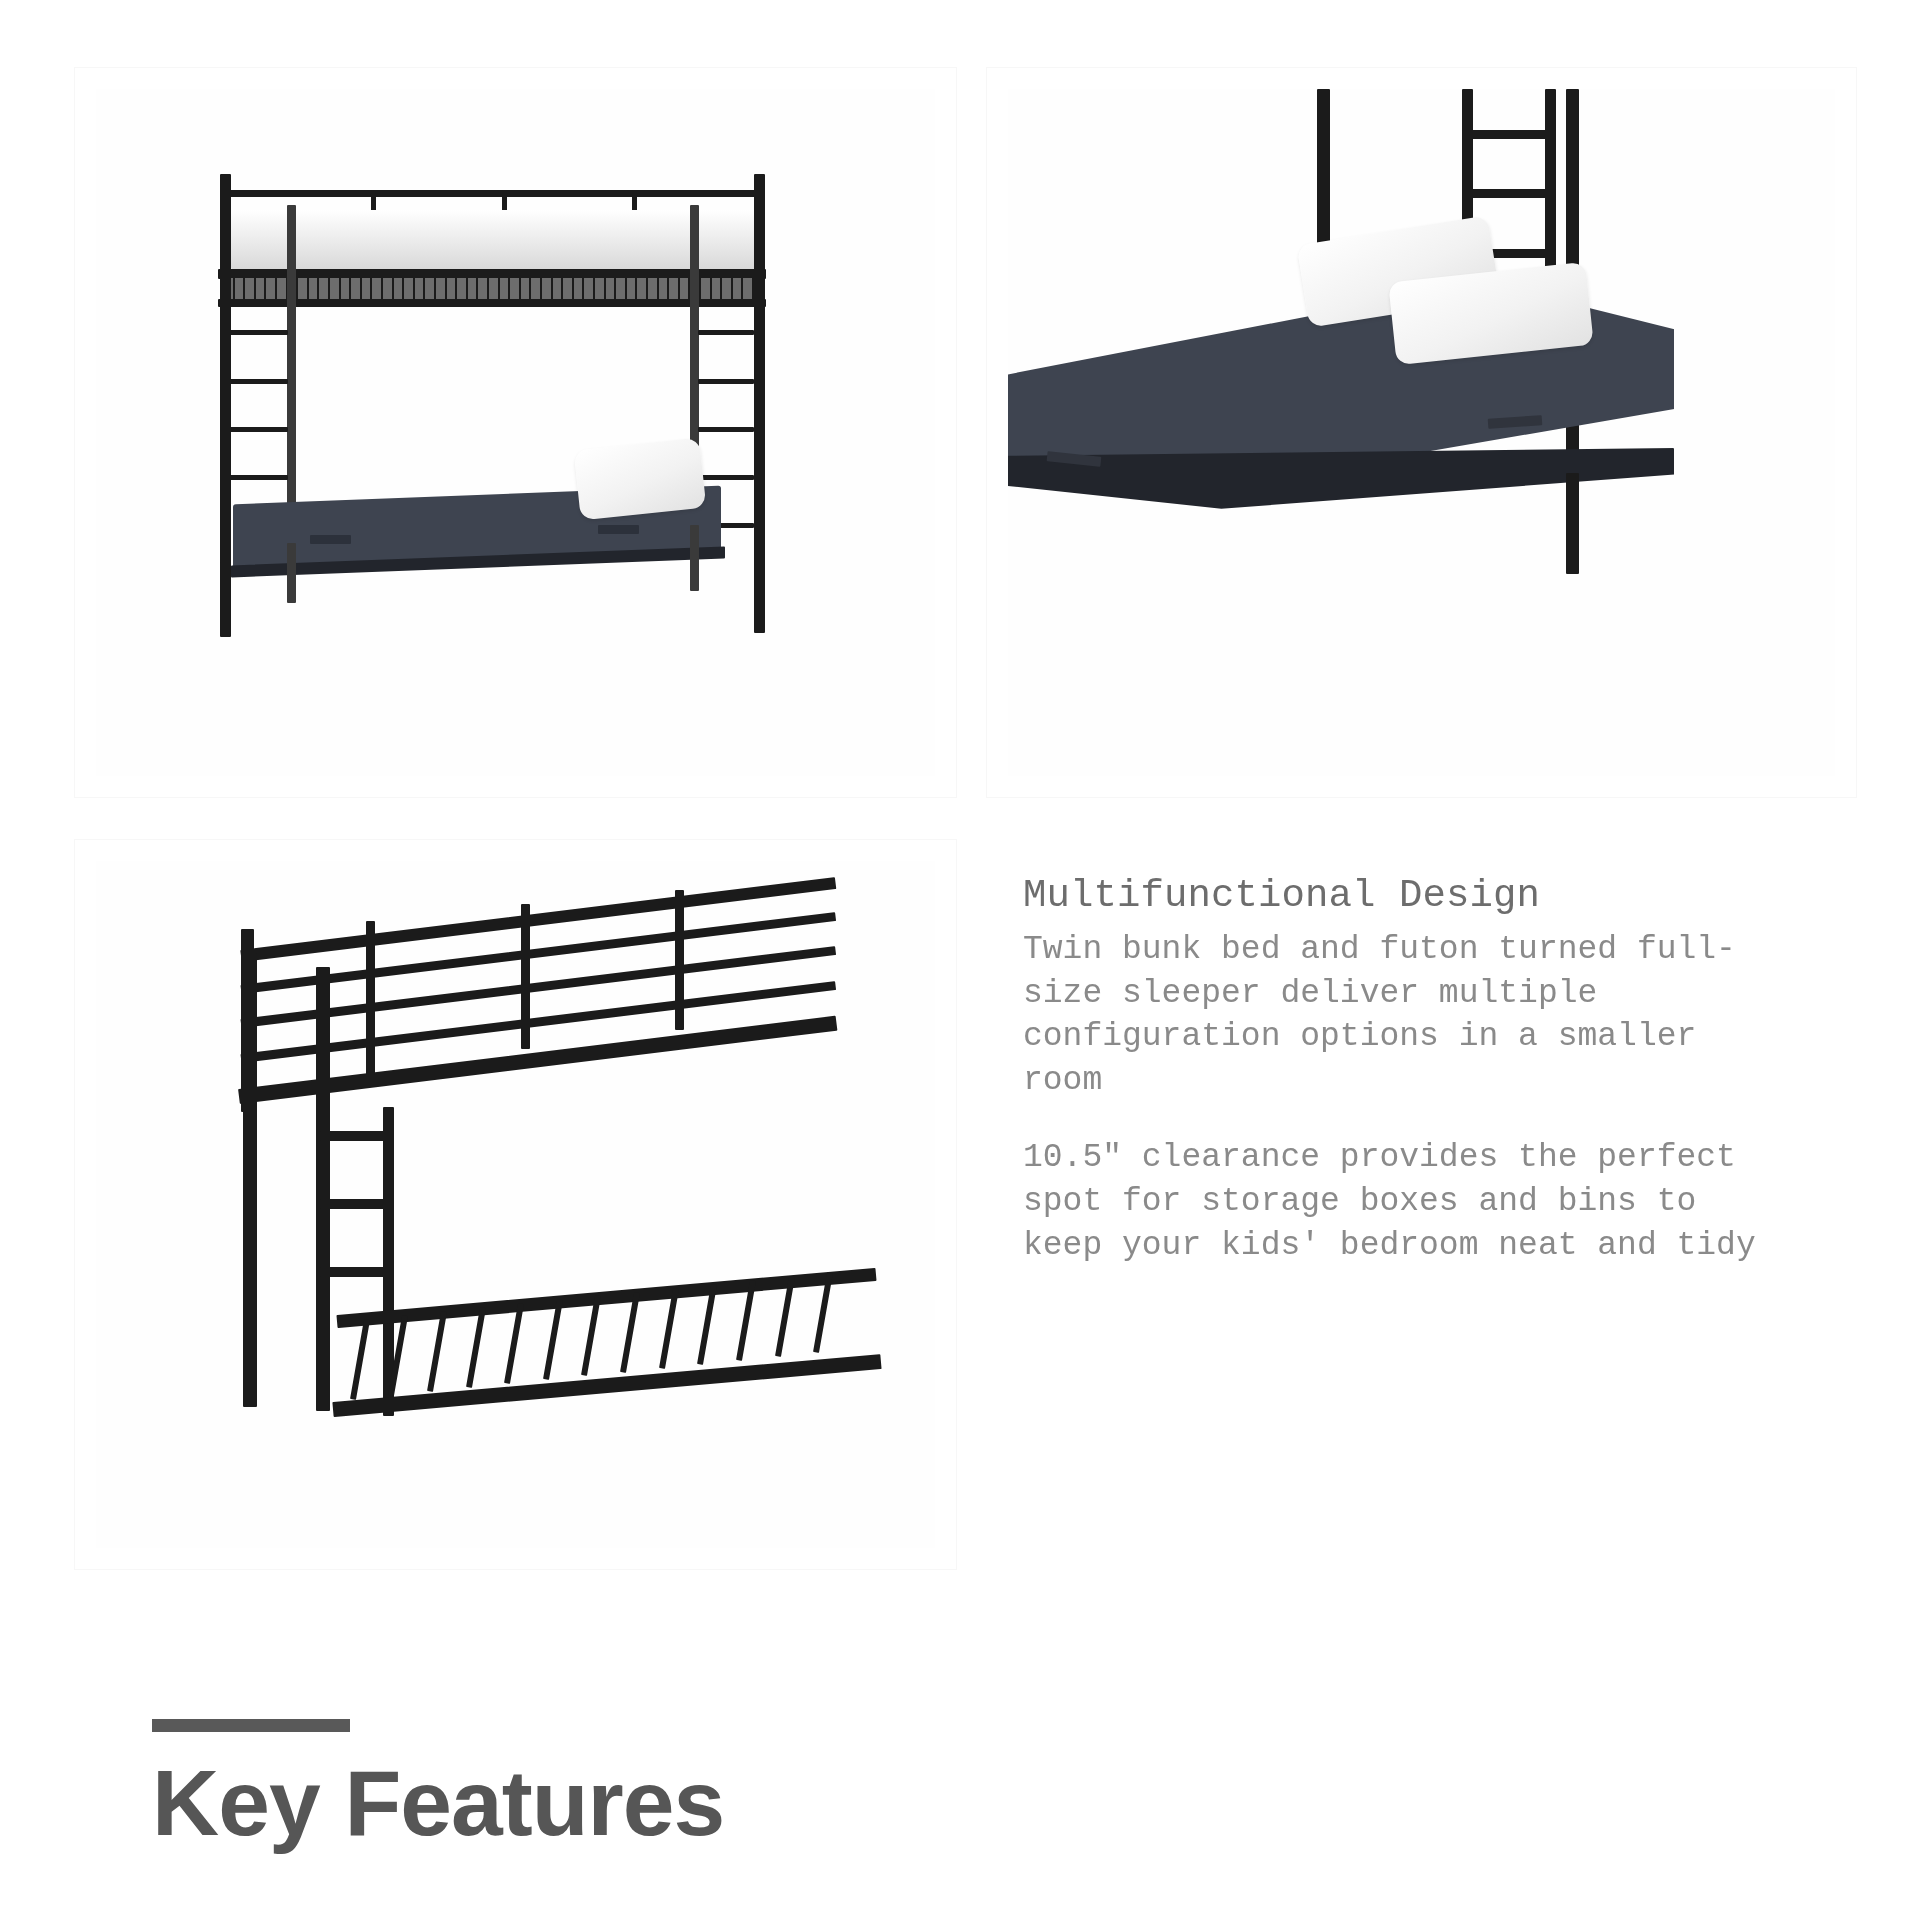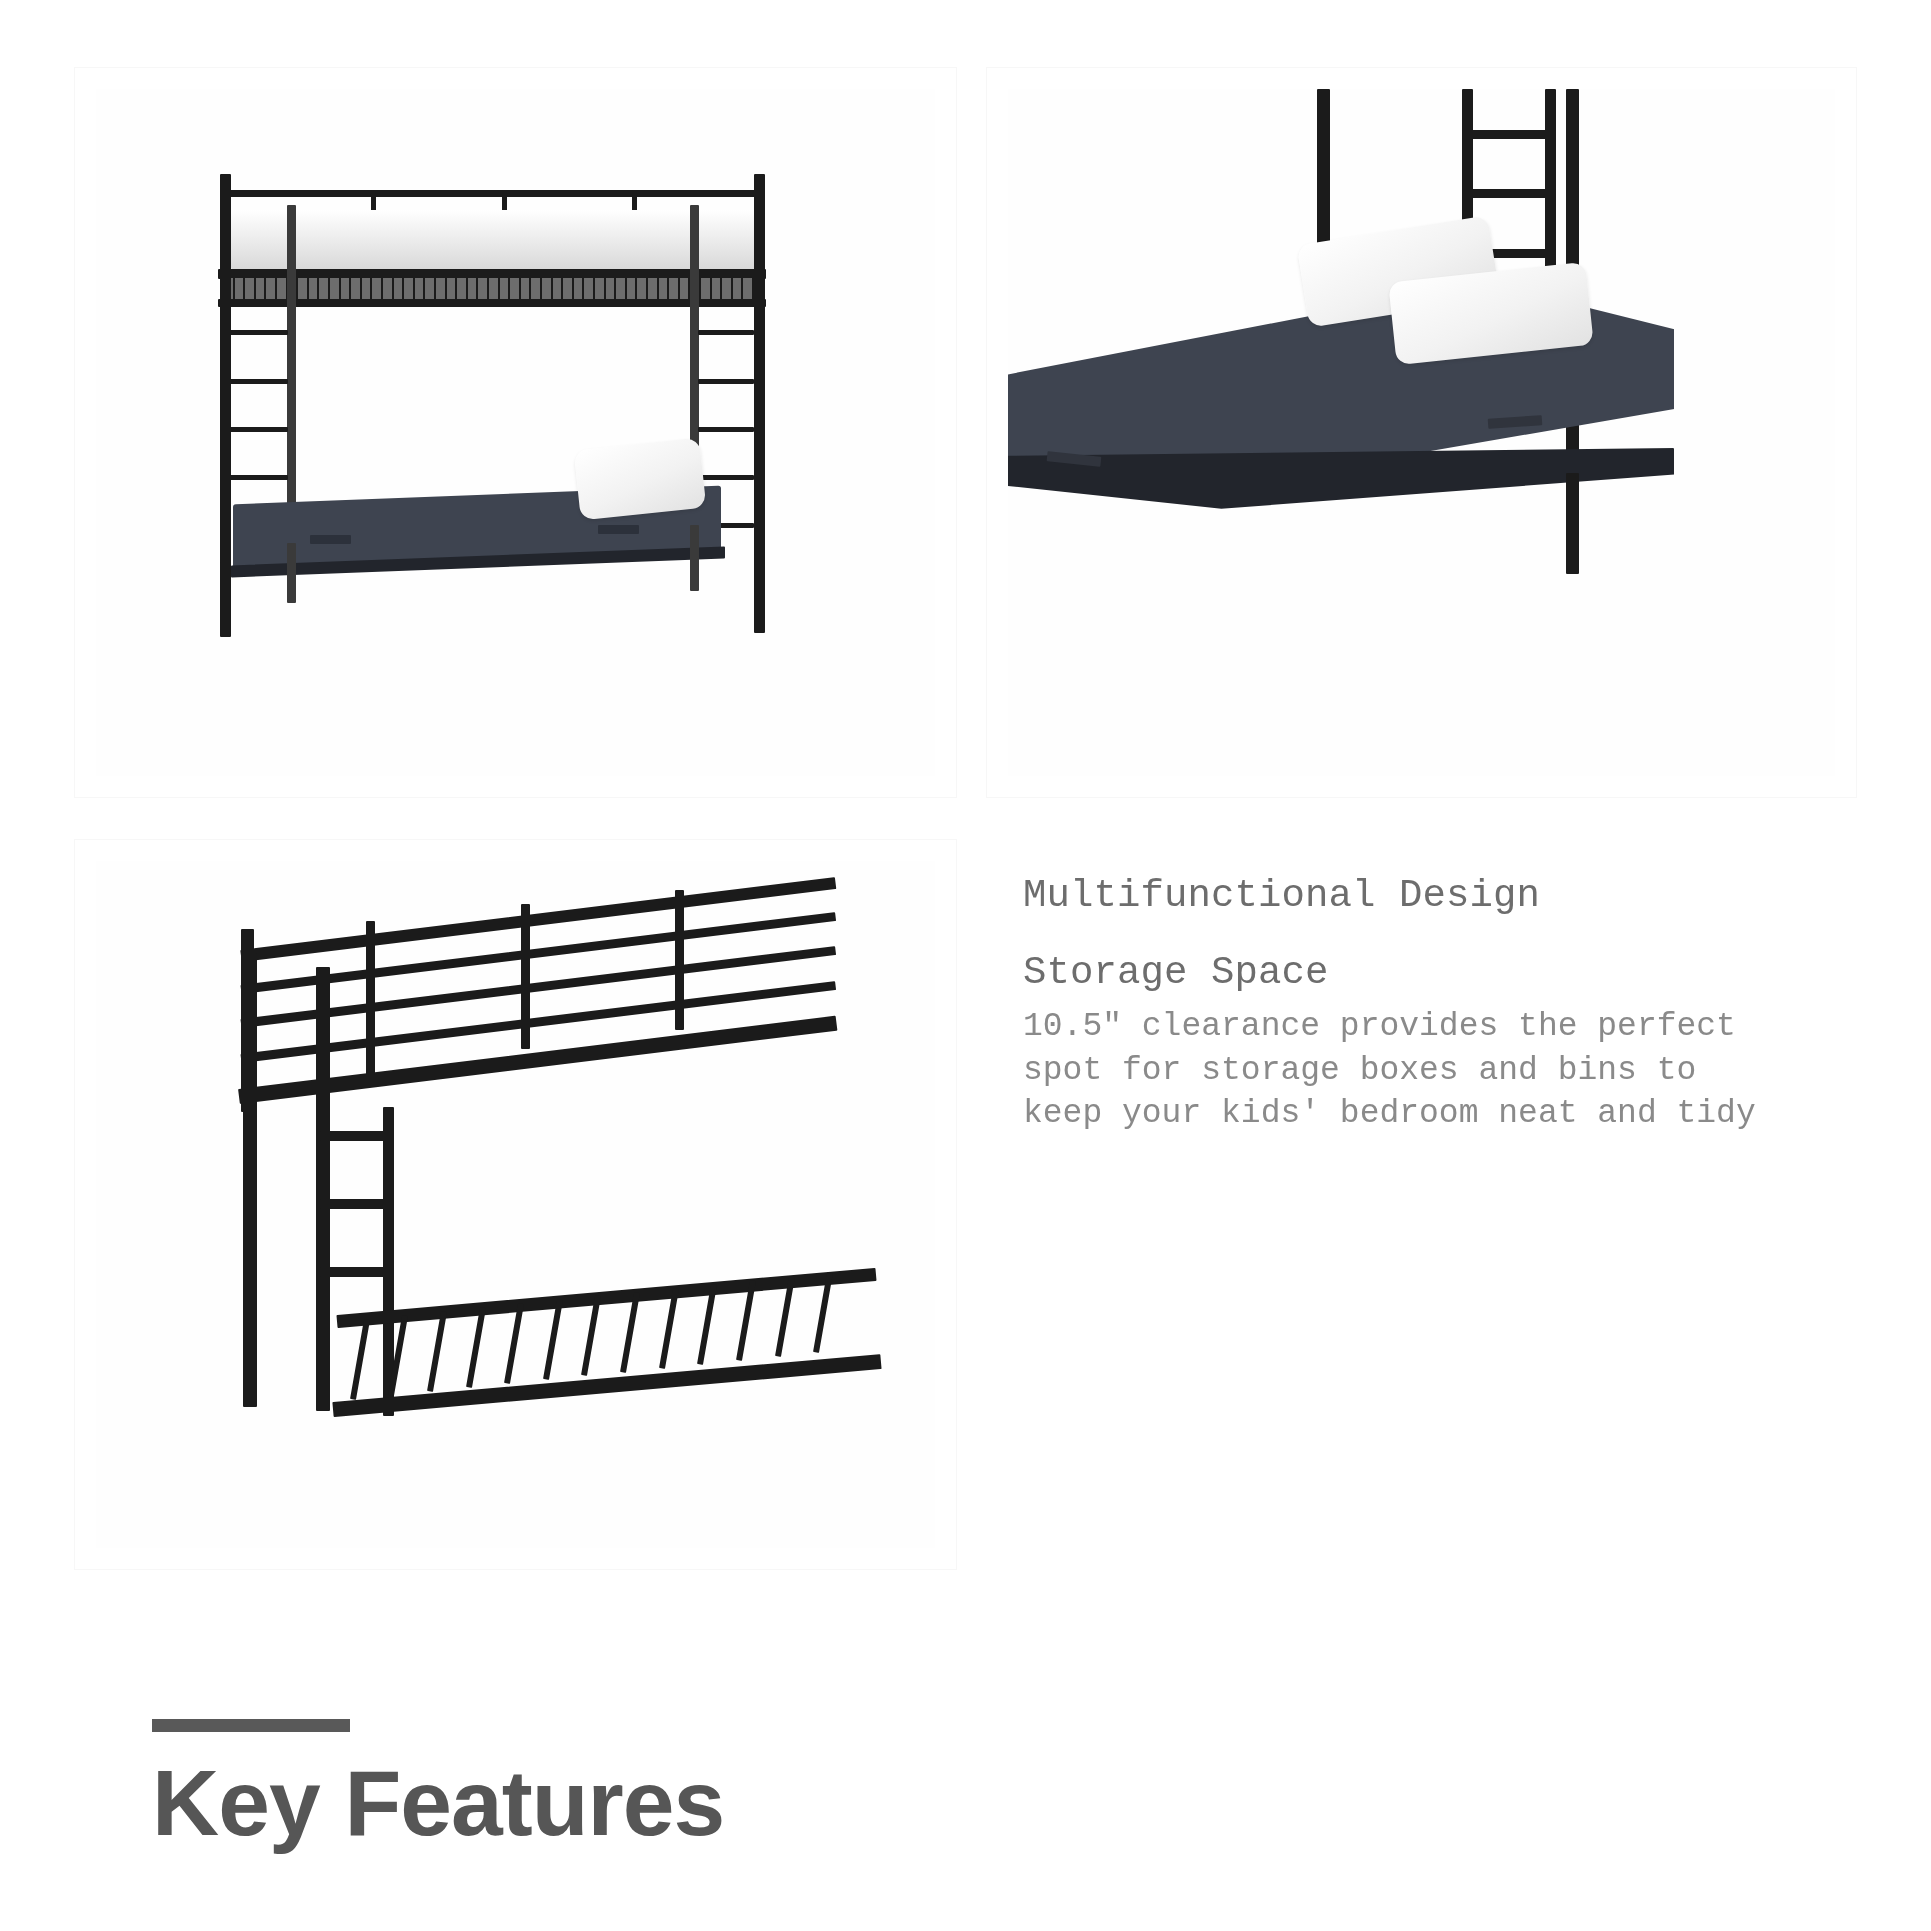--- a/index.html
+++ b/index.html
@@ -239,24 +239,24 @@
         <div class="bar" style="left:686px; top:415px; width:5.8px; height:81px; transform:rotate(10deg);"></div>
         <div class="bar" style="left:724px; top:411px; width:5.8px; height:81px; transform:rotate(10deg);"></div>
       </div>
     </div>
   </div>
 
   <div id="features-column">
 
     <div class="feature-block">
       <h2 class="feature-title">Multifunctional Design</h2>
+      <p class="feature-body">Twin bunk bed and futon turned full-size sleeper deliver multiple configuration options in a smaller room</p>
     </div>
 
     <div class="feature-block">
-      <h2 class="feature-title">Storage Space</h2>
       <p class="feature-body">10.5" clearance provides the perfect spot for storage boxes and bins to keep your kids' bedroom neat and tidy</p>
     </div>
 
 
   </div>
 
   <div id="footer-key-features">
     <div class="footer-rule"></div>
     <div class="footer-title">Key Features</div>
   </div>

